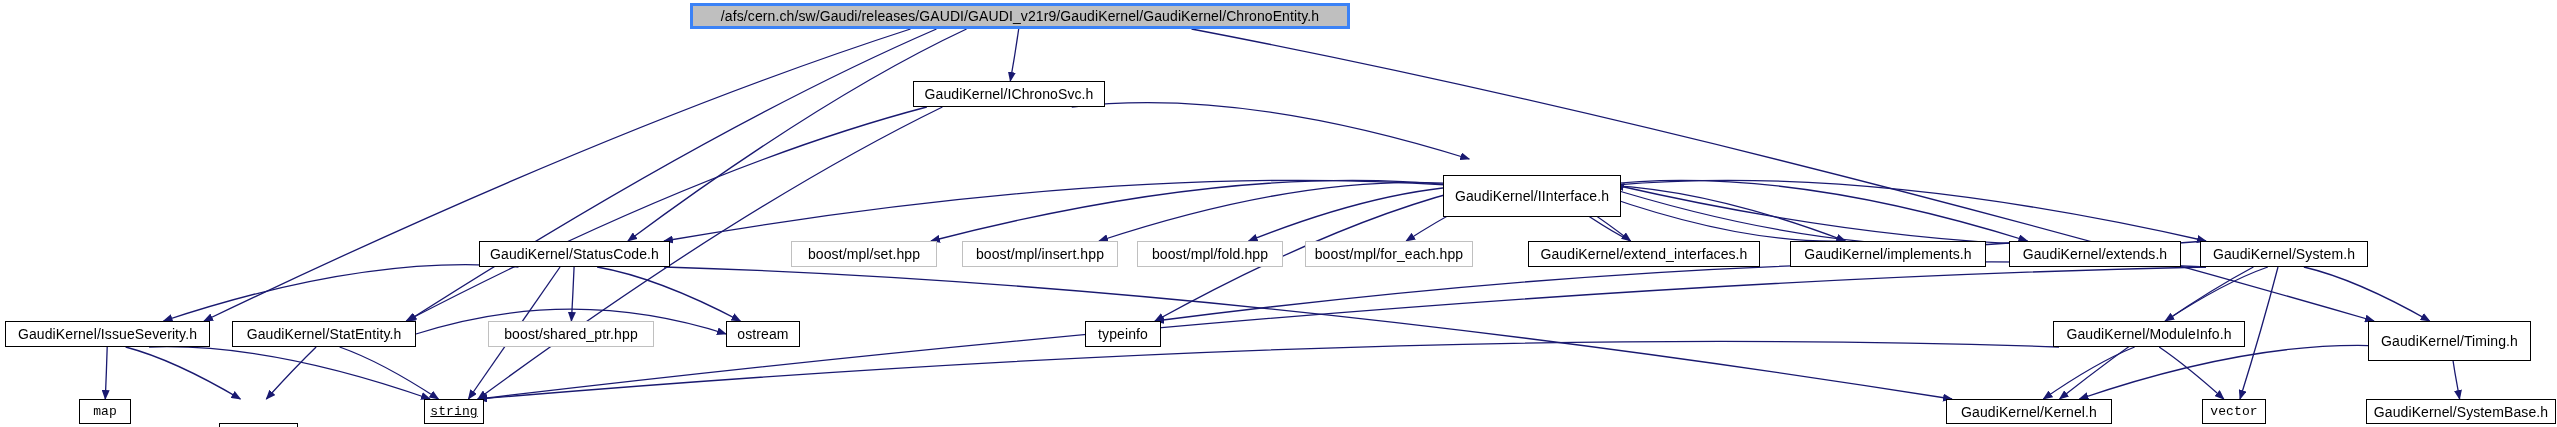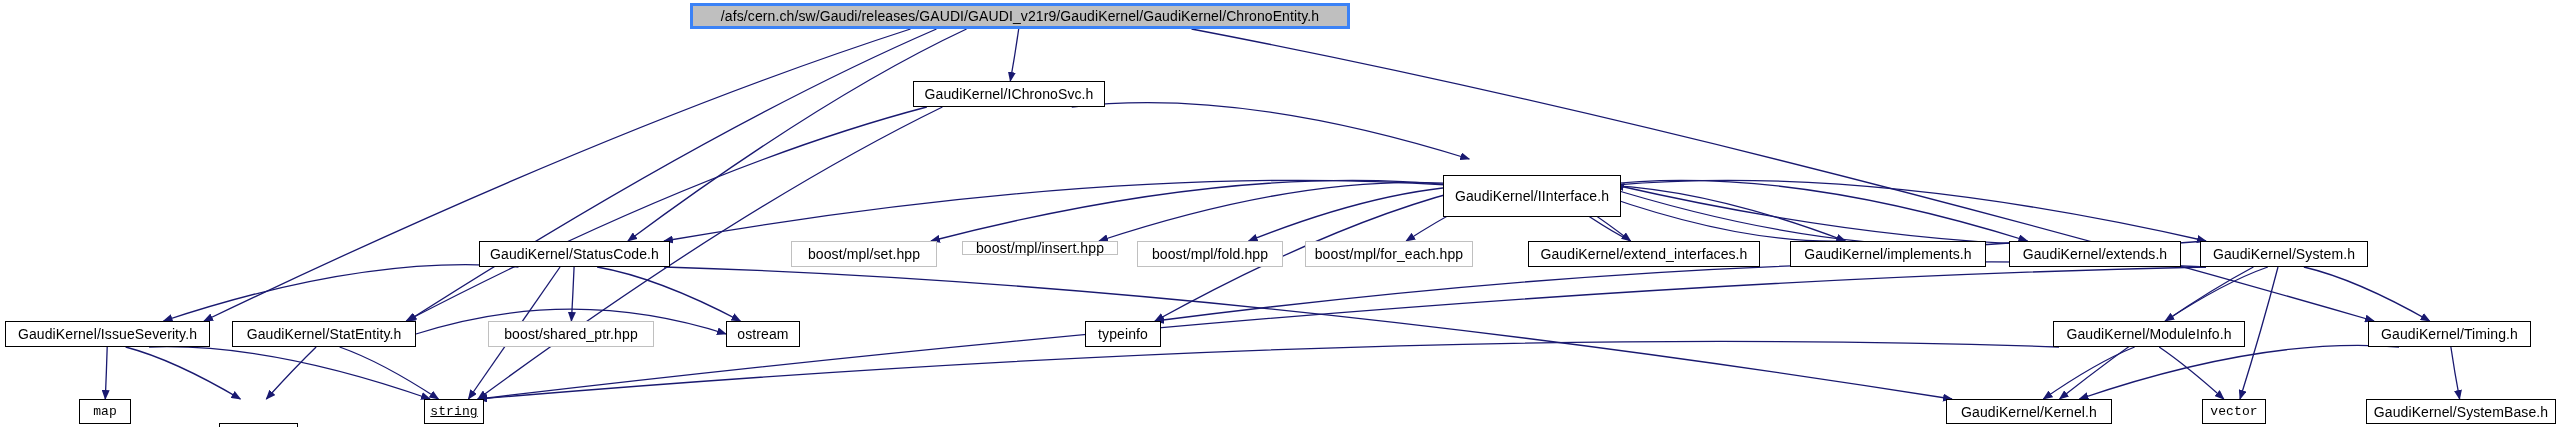--- a/index.html
+++ b/index.html
@@ -118,21 +118,21 @@
       </div>
       <div class="node-box" style="left: 1443px; top: 159px; width: 178px; height: 42px; margin-top: 16px;">
         <span class="node-label">GaudiKernel/IInterface.h</span>
       </div>
       <div class="node-box" style="left: 479px; top: 241px; width: 191px; height: 26px;">
         <span class="node-label">GaudiKernel/StatusCode.h</span>
       </div>
       <div class="node-box ext" style="left: 791px; top: 241px; width: 146px; height: 26px;">
         <span class="node-label">boost/mpl/set.hpp</span>
       </div>
-      <div class="node-box ext" style="left: 962px; top: 241px; width: 156px; height: 14px;">
+      <div class="node-box ext" style="left: 962px; top: 241px; width: 156px; height: 26px;">
         <span class="node-label">boost/mpl/insert.hpp</span>
       </div>
       <div class="node-box ext" style="left: 1137px; top: 241px; width: 146px; height: 26px;">
         <span class="node-label">boost/mpl/fold.hpp</span>
       </div>
       <div class="node-box ext" style="left: 1305px; top: 241px; width: 168px; height: 26px;">
         <span class="node-label">boost/mpl/for_each.hpp</span>
       </div>
       <div class="node-box" style="left: 1528px; top: 241px; width: 232px; height: 26px;">
         <span class="node-label">GaudiKernel/extend_interfaces.h</span>
@@ -157,21 +157,21 @@
       </div>
       <div class="node-box" style="left: 726px; top: 321px; width: 74px; height: 26px;">
         <span class="node-label">ostream</span>
       </div>
       <div class="node-box" style="left: 1085px; top: 321px; width: 76px; height: 26px;">
         <span class="node-label">typeinfo</span>
       </div>
       <div class="node-box" style="left: 2053px; top: 321px; width: 192px; height: 26px;">
         <span class="node-label">GaudiKernel/ModuleInfo.h</span>
       </div>
-      <div class="node-box" style="left: 2368px; top: 321px; width: 163px; height: 26px;">
+      <div class="node-box" style="left: 2368px; top: 321px; width: 163px; height: 40px;">
         <span class="node-label">GaudiKernel/Timing.h</span>
       </div>
       <div class="node-box mono" style="left: 79px; top: 399px; width: 52px; height: 25px;">
         <span class="node-label">map</span>
       </div>
       <div class="node-box mono" style="left: 219px; top: 399px; width: 79px; height: 25px; margin-top: 24px;">
         <span class="node-label">iostream</span>
       </div>
       <div class="node-box mono" style="left: 424px; top: 399px; width: 60px; height: 25px; text-decoration: underline;">
         <span class="node-label">string</span>

